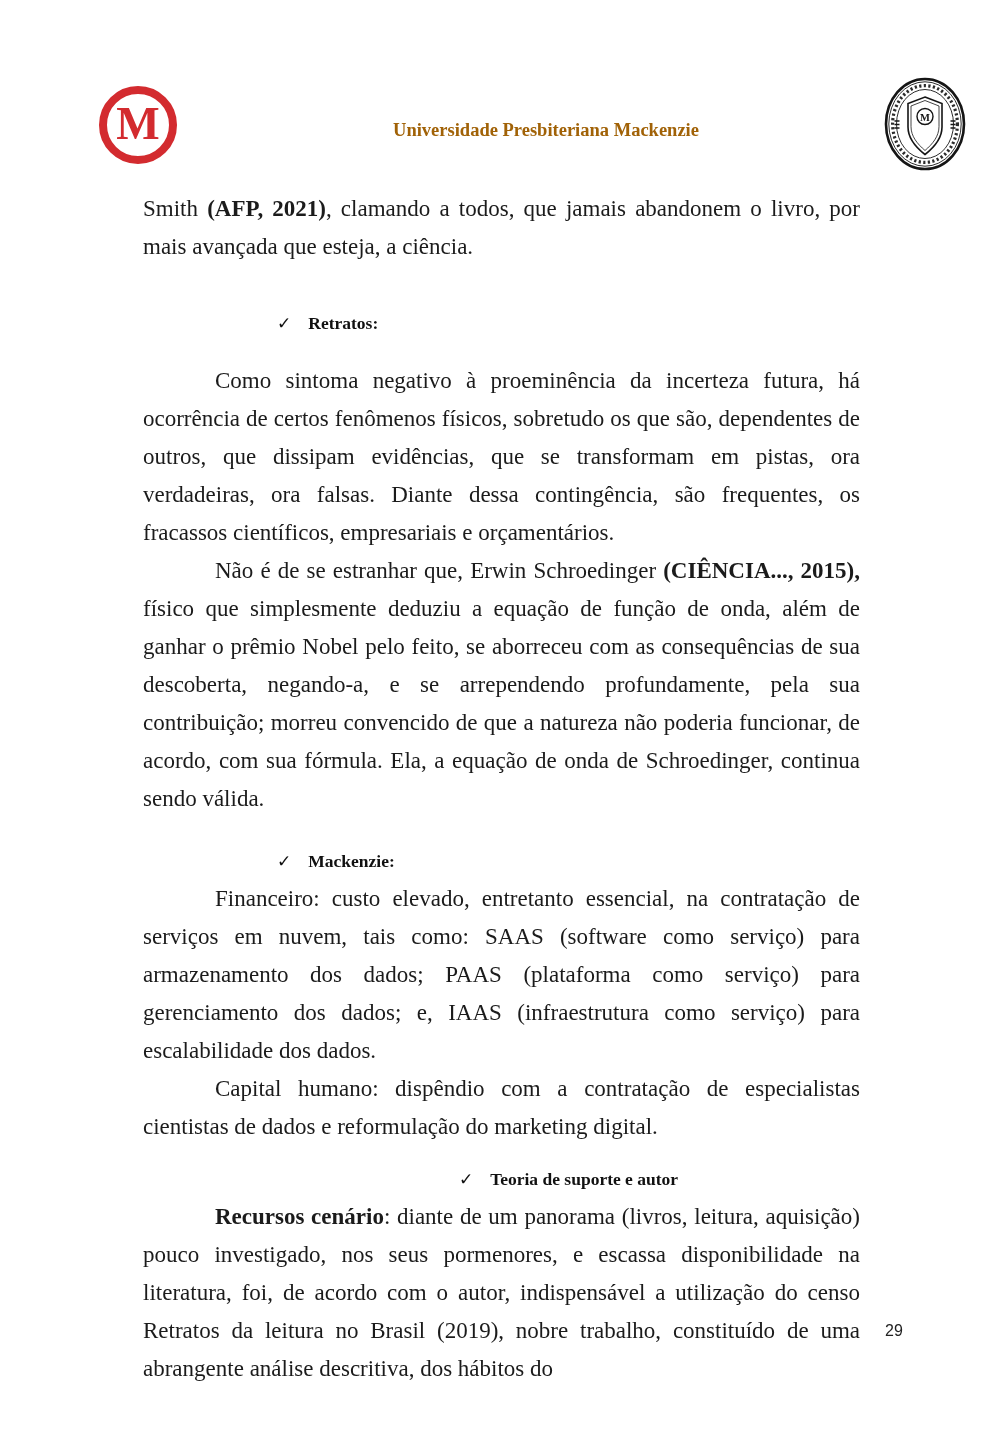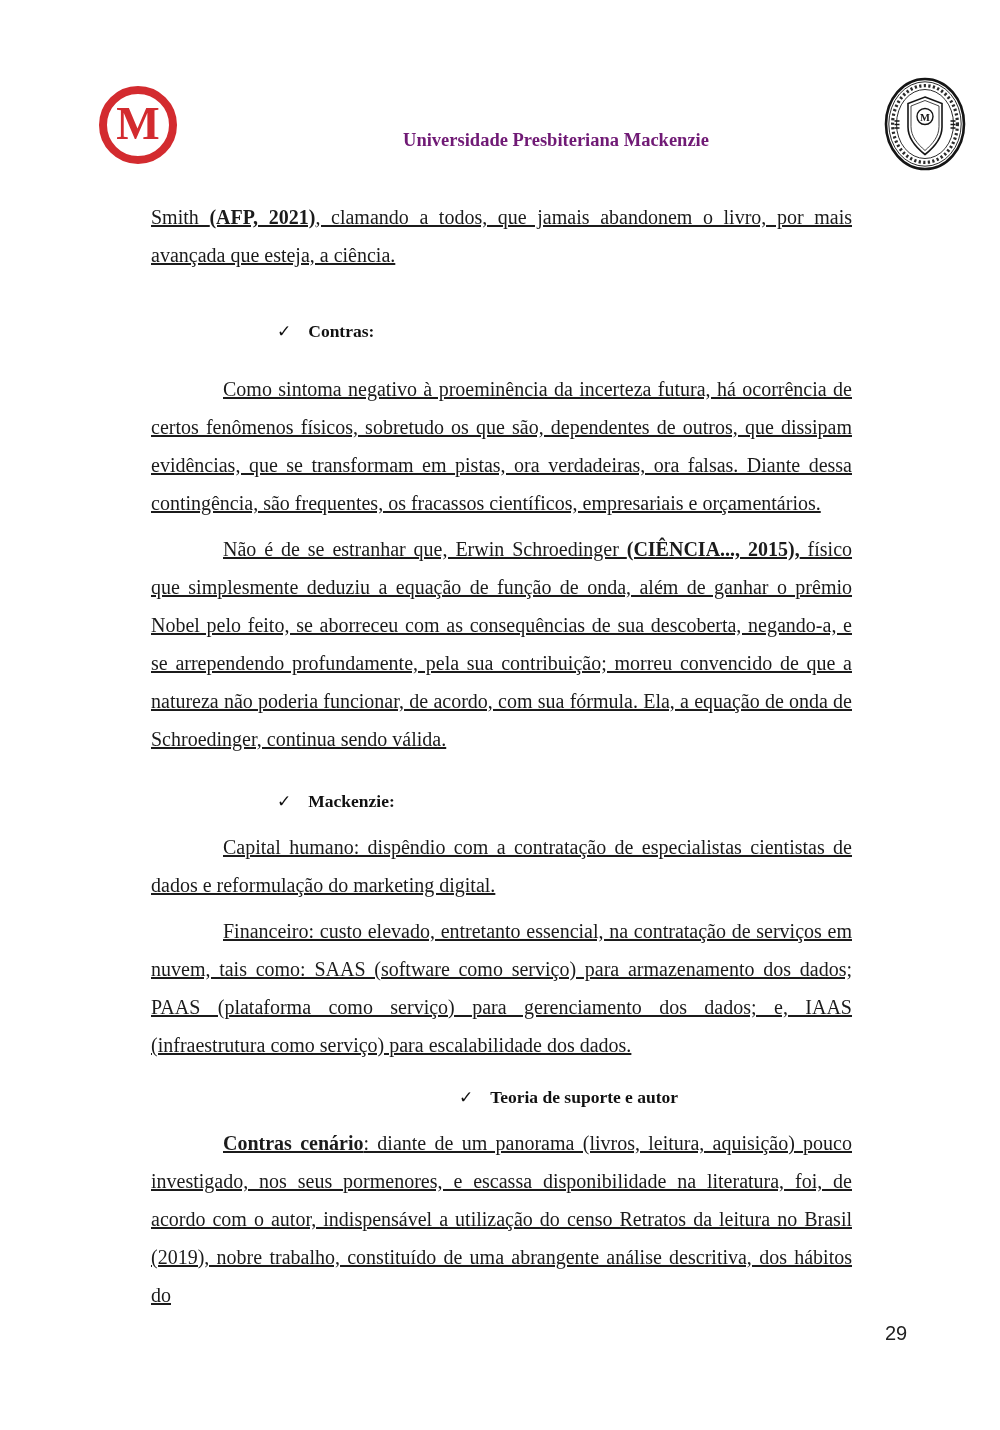--- a/index.html
+++ b/index.html
@@ -36,48 +36,47 @@
     font-size: 46px;
     line-height: 1;
     font-family: "Liberation Serif", serif;
     transform: translateY(-1px);
   }
   .doc-title {
     position: absolute;
     left: 538px;
     top: 112px;
     transform: translateX(-50%);
-    margin: 18px;
+    margin: 8px;
     font-size: 18.5px;
     font-weight: bold;
     white-space: nowrap;
-    color: #701a75;
+    color: #a16207;
   }
   .seal {
     position: absolute;
     left: 883px;
     top: 76px;
     width: 84px;
     height: 96px;
   }
 
   
   .content {
     position: absolute;
     left: 143px;
     right: 140px;
     top: 190px;
   }
   p.body {
-    margin: 8px;
+    margin: 0;
     text-align: justify;
-    font-size: 20px;
+    font-size: 23px;
     line-height: 38px;
     color: #1b1b1b;
-    text-decoration: underline;
   }
   .indent { text-indent: 72px; }
 
   .bullet-heading {
     font-size: 17.5px;
     font-weight: bold;
     line-height: 38px;
     padding-left: 134px;
     color: #111;
   }
@@ -92,21 +91,21 @@
   #h-contras   { margin-top: 38px; margin-bottom: 20px; }
   #h-recursos  { margin-top: 24px; }
   #h-teoria    { margin-top: 14px; text-align: center; }
 
   
   .page-number {
     position: absolute;
     left: 885px;
     top: 1322px;
     font-family: "Liberation Sans", sans-serif;
-    font-size: 20px;
+    font-size: 16px;
     color: #222;
   }
 </style>
 </head>
 <body>
 
 <header>
   <div class="logo-ring">
     <span class="logo-m">M</span>
   </div>
@@ -126,37 +125,37 @@
       <path d="M11.5 45 h5 M11.5 48.5 h5 M11.5 52 h5 M67.5 45 h5 M67.5 48.5 h5 M67.5 52 h5" stroke="#151515" stroke-width="1.6"></path>
     </svg>
   </div>
 </header>
 
 <main class="content">
 
   <p class="body" id="p-smith"><span>Smith </span><b>(AFP, 2021)</b><span>, clamando a todos, que jamais abandonem o livro, por mais avançada que esteja, a ciência.</span></p>
 
   <div class="bullet-heading" id="h-contras">
-    <span class="check">✓</span><span>Contras:</span>
+    <span class="check">✓</span><span>Retratos:</span>
   </div>
 
   <p class="body indent" id="p-como">Como sintoma negativo à proeminência da incerteza futura, há ocorrência de certos fenômenos físicos, sobretudo os que são, dependentes de outros, que dissipam evidências, que se transformam em pistas, ora verdadeiras, ora falsas. Diante dessa contingência, são frequentes, os fracassos científicos, empresariais e orçamentários.</p>
 
   <p class="body indent" id="p-nao"><span>Não é de se estranhar que, Erwin Schroedinger </span><b>(CIÊNCIA..., 2015),</b><span> físico que simplesmente deduziu a equação de função de onda, além de ganhar o prêmio Nobel pelo feito, se aborreceu com as consequências de sua descoberta, negando-a, e se arrependendo profundamente, pela sua contribuição; morreu convencido de que a natureza não poderia funcionar, de acordo, com sua fórmula. Ela, a equação de onda de Schroedinger, continua sendo válida.</span></p>
 
   <div class="bullet-heading" id="h-recursos">
     <span class="check">✓</span><span>Mackenzie:</span>
   </div>
 
+  <p class="body indent" id="p-financeiro">Financeiro: custo elevado, entretanto essencial, na contratação de serviços em nuvem, tais como: SAAS (software como serviço) para armazenamento dos dados; PAAS (plataforma como serviço) para gerenciamento dos dados; e, IAAS (infraestrutura como serviço) para escalabilidade dos dados.</p>
+
   <p class="body indent" id="p-capital">Capital humano: dispêndio com a contratação de especialistas cientistas de dados e reformulação do marketing digital.</p>
-
-  <p class="body indent" id="p-financeiro">Financeiro: custo elevado, entretanto essencial, na contratação de serviços em nuvem, tais como: SAAS (software como serviço) para armazenamento dos dados; PAAS (plataforma como serviço) para gerenciamento dos dados; e, IAAS (infraestrutura como serviço) para escalabilidade dos dados.</p>
 
   <div class="bullet-heading" id="h-teoria">
     <span class="check">✓</span><span>Teoria de suporte e autor</span>
   </div>
 
 
-  <p class="body indent" id="p-primeiro"><b>Contras cenário</b><span>: diante de um panorama (livros, leitura, aquisição) pouco investigado, nos seus pormenores, e escassa disponibilidade na literatura, foi, de acordo com o autor, indispensável a utilização do censo Retratos da leitura no Brasil (2019), nobre trabalho, constituído de uma abrangente análise descritiva, dos hábitos do</span></p>
+  <p class="body indent" id="p-primeiro"><b>Recursos cenário</b><span>: diante de um panorama (livros, leitura, aquisição) pouco investigado, nos seus pormenores, e escassa disponibilidade na literatura, foi, de acordo com o autor, indispensável a utilização do censo Retratos da leitura no Brasil (2019), nobre trabalho, constituído de uma abrangente análise descritiva, dos hábitos do</span></p>
 
 </main>
 
 <div class="page-number">29</div>
 
 </body></html>

